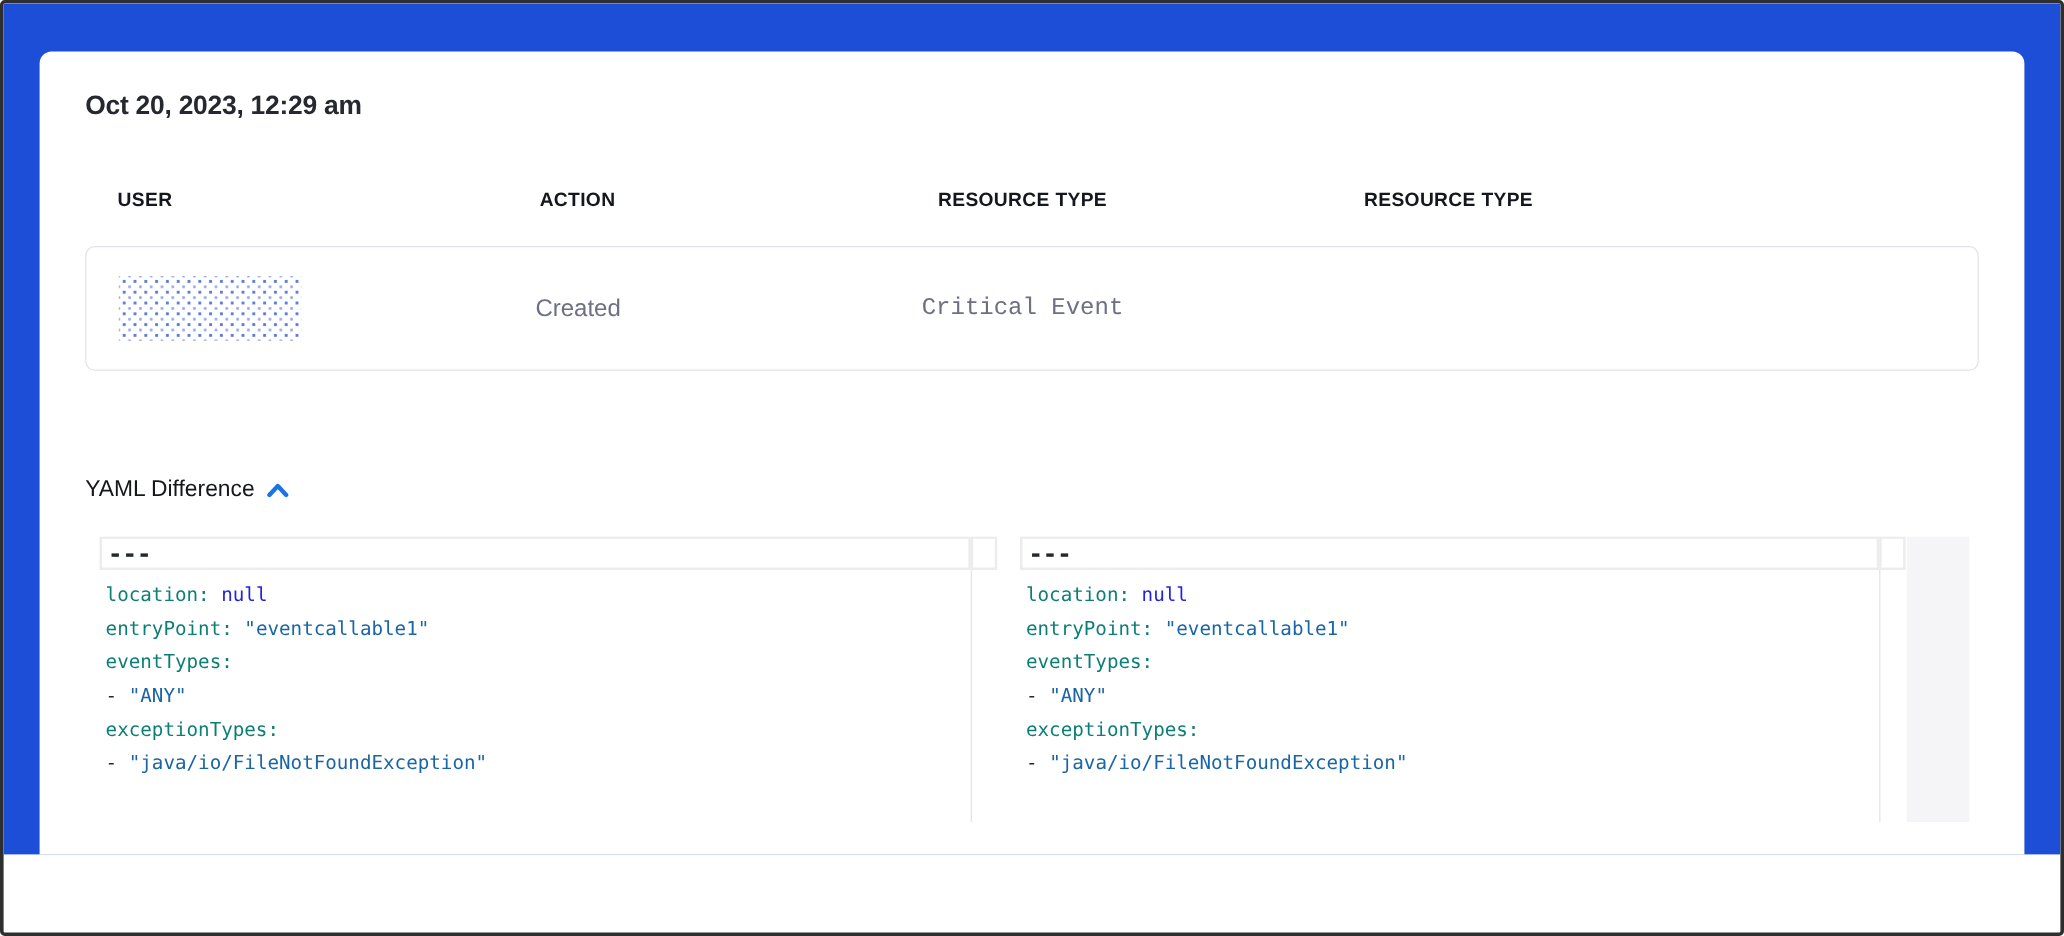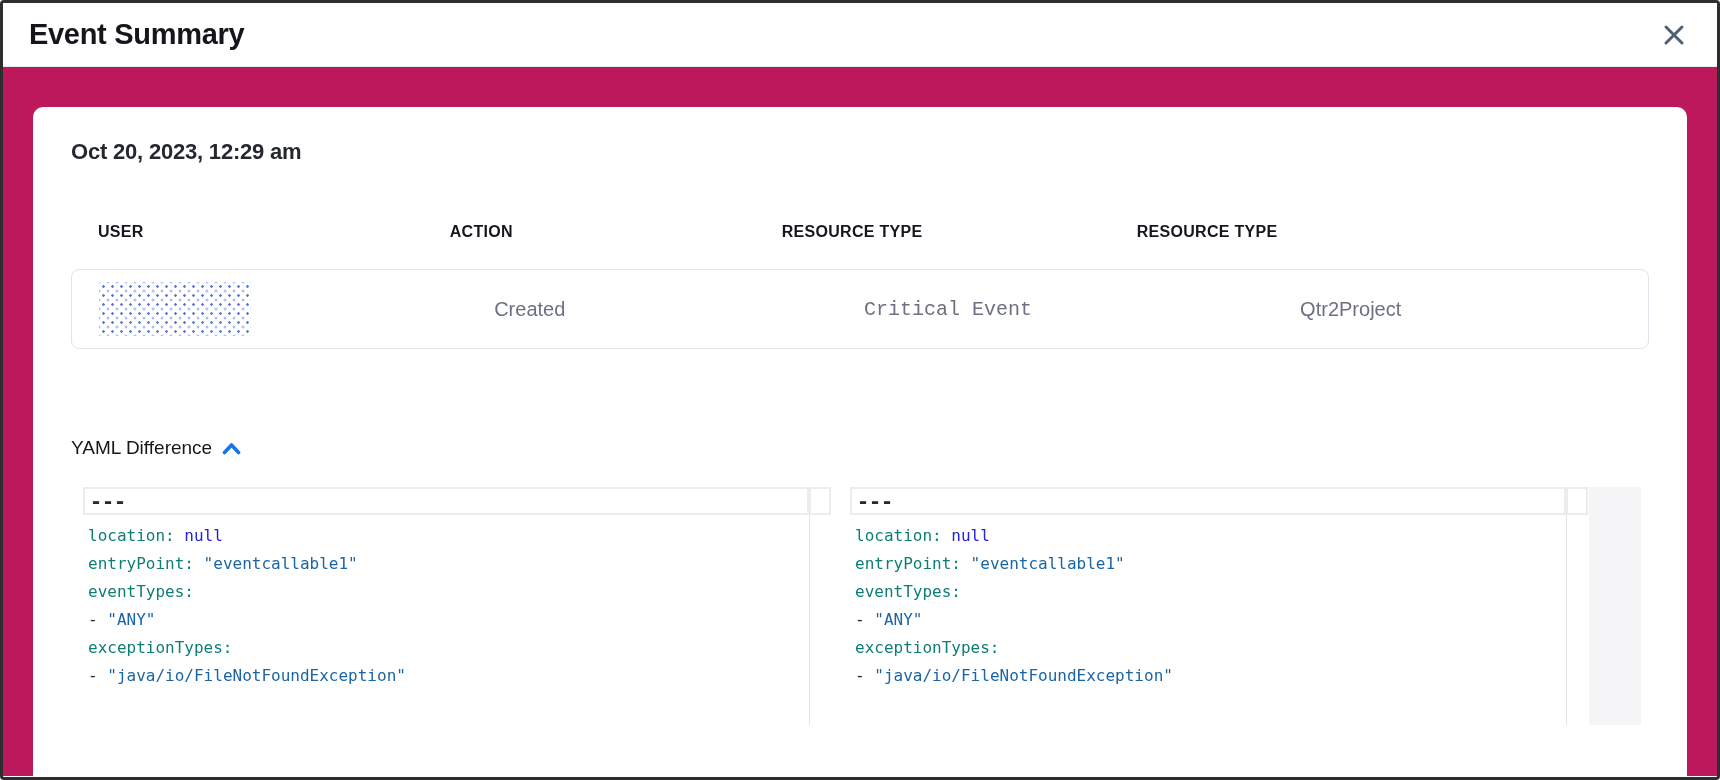--- a/index.html
+++ b/index.html
@@ -28,21 +28,21 @@
   }
   .close-btn {
     background:none; border:none; cursor:pointer;
     width:34px; height:34px;
     display:flex; align-items:center; justify-content:center;
   }
 
   
   .modal-body {
     height:709px;
-    background:#be185d;
+    background:#1d4ed8;
     padding:40px 30px 0 30px;
     overflow:hidden;
   }
   .card {
     background:#ffffff;
     border-radius:10px;
     padding:32px 38px 0 38px;
     min-height:1000px;
   }
 
@@ -56,25 +56,25 @@
     text-align:center;
   }
   .th-user { width:17%; text-align:left; padding-left:27px; }
   .th-action { width:18%; }
   .th-rtype { width:29%; }
   .th-rname { width:16%; }
   .th-spacer { flex:1; }
 
   .row-box {
     margin-top:28px;
-    height:80px;
+    height:104px;
     border:1px solid #e3e3ed;
     border-radius:8px;
     display:flex; align-items:center;
-    font-size:20px; color:#6d7082;gap:48px;
+    font-size:20px; color:#6d7082;
   }
   .td { text-align:center; }
   .td-user { width:17%; text-align:left; }
   .td-action { width:18%; }
   .td-rtype { width:29%;font-family:Liberation Mono, monospace; }
   .td-rname { width:16%; }
   .td-spacer { flex:1; }
 
   .user-pattern {
     width:152px; height:54px; margin-left:27px;
@@ -142,49 +142,40 @@
     width:52px; height:238px;
     margin-left:1px;
     background:#f5f5f7;
   }
 </style>
 </head>
 <body>
 
 <div class="screen">
 
-  <header class="modal-header">
-    <h1 class="modal-title">Event Summary</h1>
-    <button class="close-btn">
-      <svg width="24" height="24" viewBox="0 0 24 24">
-        <path d="M4 4 L20 20 M20 4 L4 20" stroke="#4d6072" stroke-width="3" stroke-linecap="round" fill="none"></path>
-      </svg>
-    </button>
-  </header>
 
   <div class="modal-body">
     <div class="card">
 
       <div class="event-date">Oct 20, 2023, 12:29 am</div>
 
       <div class="table-head">
         <div class="th th-user">USER</div>
         <div class="th th-action">ACTION</div>
         <div class="th th-rtype">RESOURCE TYPE</div>
         <div class="th th-rname">RESOURCE TYPE</div>
         <div class="th-spacer"></div>
       </div>
 
       <div class="row-box">
         <div class="td td-user">
           <div class="user-pattern"></div>
         </div>
         <div class="td td-action">Created</div>
         <div class="td td-rtype">Critical Event</div>
-        <div class="td td-rname">Qtr2Project</div>
         <div class="td-spacer"></div>
       </div>
 
       <div class="yaml-label-row">
         <span class="yaml-label">YAML Difference</span>
         <svg width="19" height="13" viewBox="0 0 19 13">
           <polyline points="2.5,10.5 9.5,3 16.5,10.5" stroke="#1a73e8" stroke-width="3.6" stroke-linecap="round" stroke-linejoin="round" fill="none"></polyline>
         </svg>
       </div>
 

